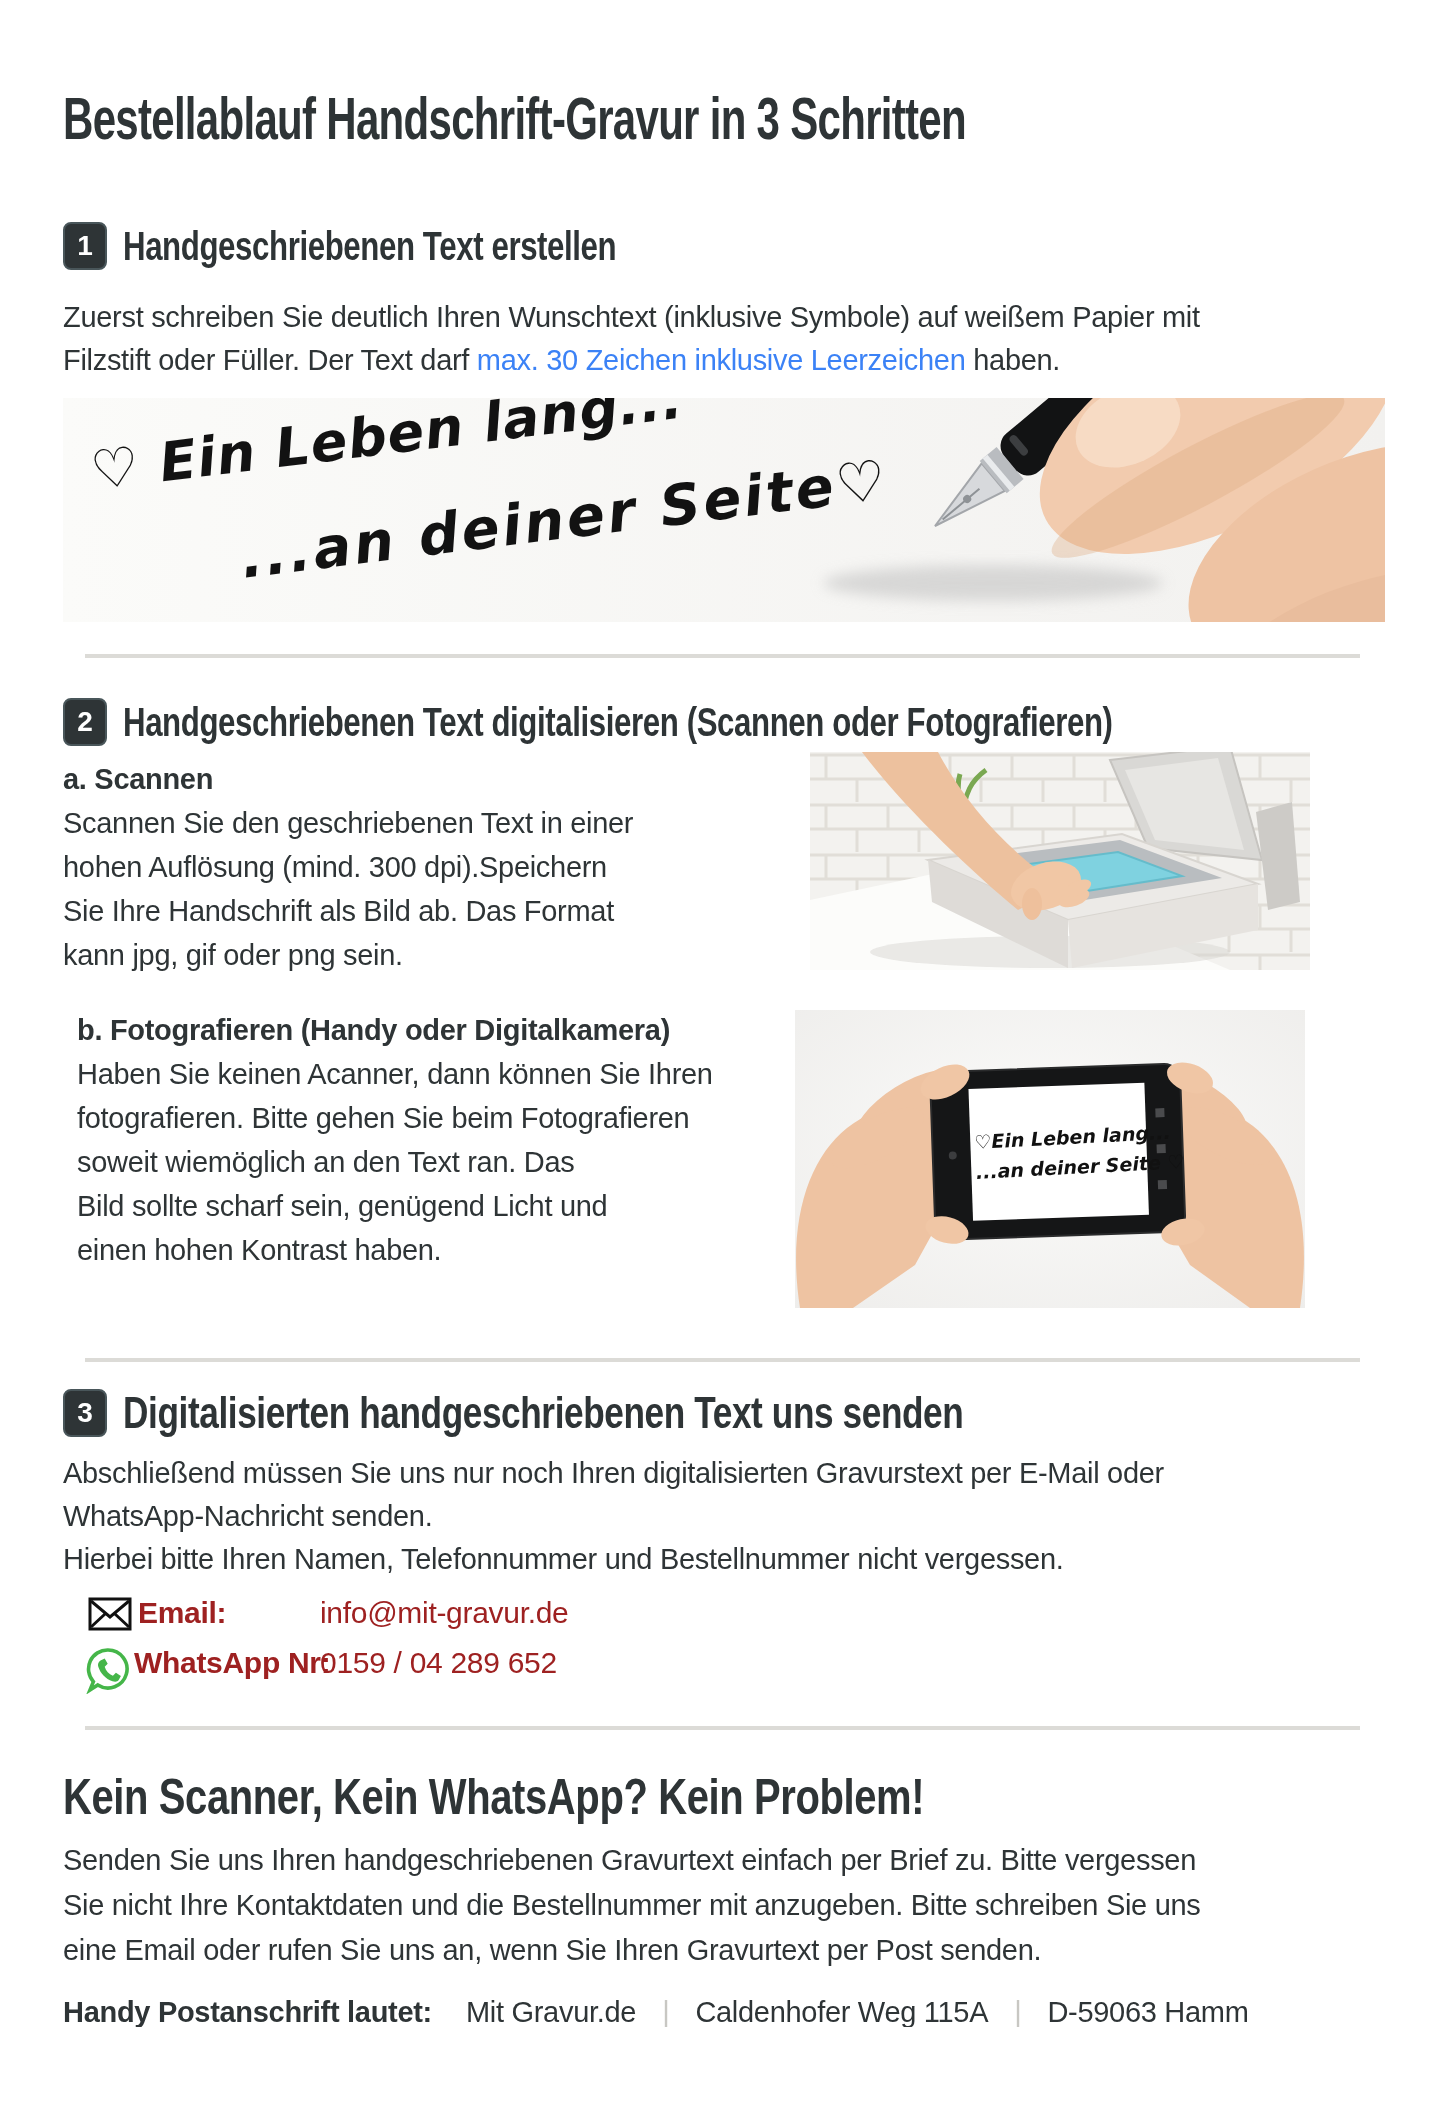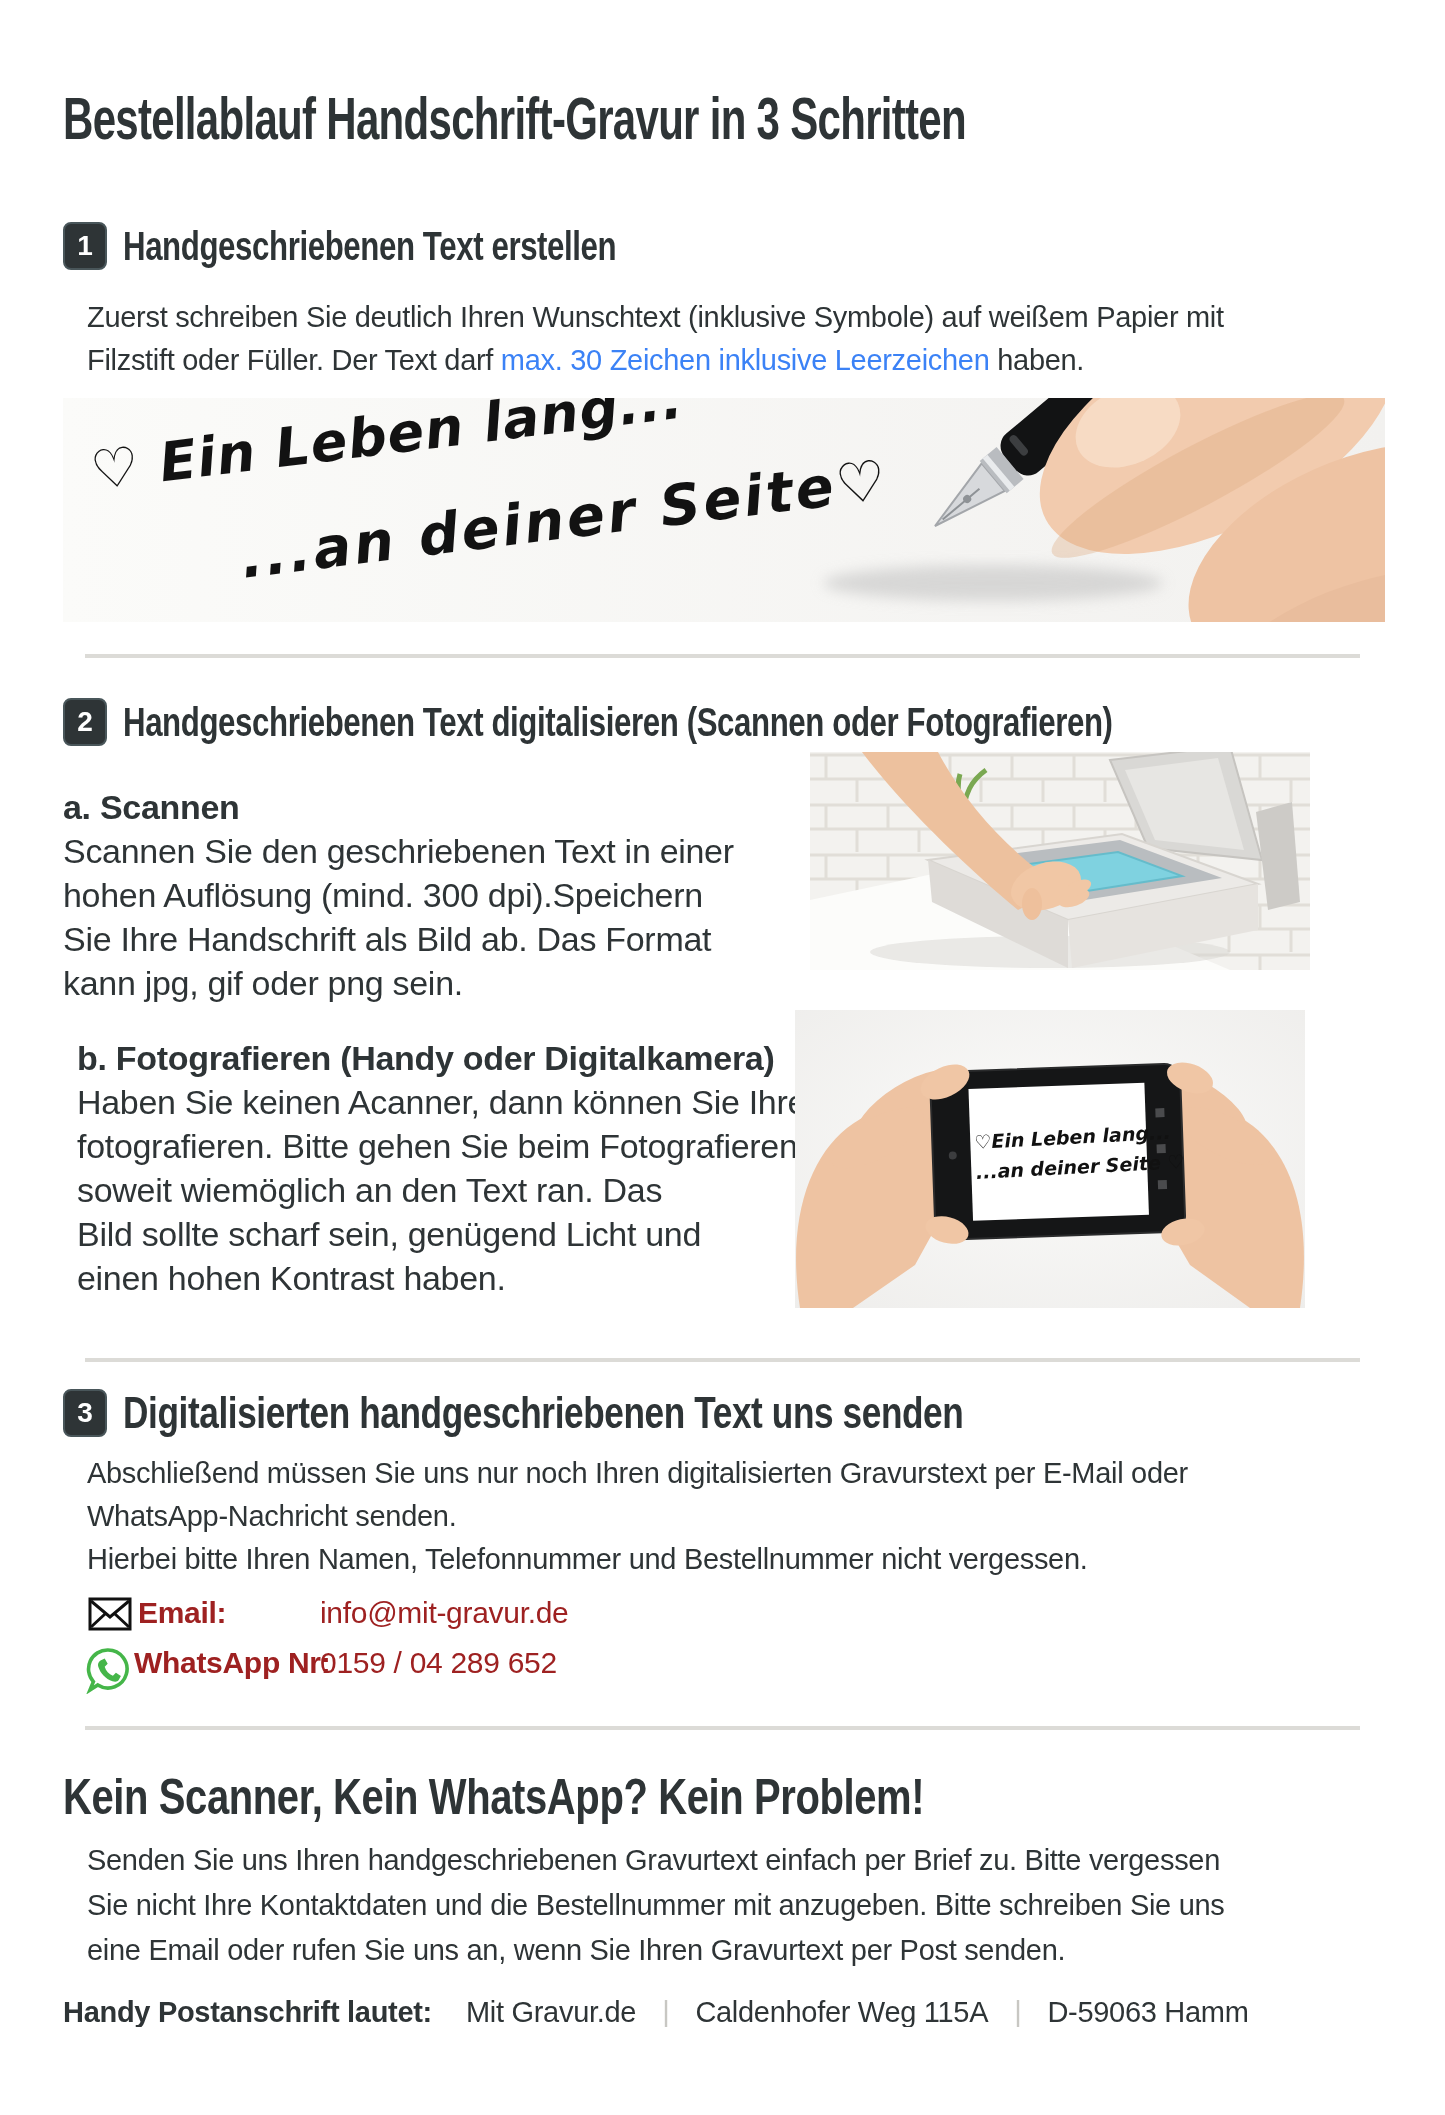--- a/index.html
+++ b/index.html
@@ -13,25 +13,25 @@
   .title .cond{transform:scaleX(.70);}
   
   .step-row{display:flex;align-items:center;gap:16px;}
   .badge{width:40px;height:44px;background:#2e3436;border:2px solid #49565a;border-radius:8px;
          color:#fff;font-weight:bold;font-size:28px;display:flex;align-items:center;justify-content:center;flex:0 0 auto;}
   .step-h{font-weight:bold;font-size:40px;letter-spacing:-.5px;}
   .step-h .cond{transform:scaleX(.78);}
   .step-h3{font-size:44px;}
   .step-h3 .cond{transform:scaleX(.80);}
   
-  .body-txt{font-size:29px;line-height:43px;letter-spacing:-.3px;margin-left:24px;}
+  .body-txt{font-size:29px;line-height:43px;letter-spacing:-.3px;}
   .body-txt .line{white-space:nowrap;}
   .red{color:#3b82f6;}
   .sub-h{font-weight:bold;}
-  .sec{font-size:34px;line-height:44px;letter-spacing:-.3px;margin-top:28px;}
+  .sec{font-size:29px;line-height:44px;letter-spacing:-.3px;}
   
   .divider{height:4px;background:#dcdbd7;}
   
   .banner{left:63px;top:398px;width:1322px;height:224px;overflow:hidden;background:#fbfbf9;}
   .banner svg{position:absolute;left:0;top:0;}
   .hand-line{position:absolute;font-family:"DejaVu Sans",sans-serif;font-style:italic;font-weight:bold;color:#121212;}
   .hl1{left:28px;top:42px;font-size:54px;transform:rotate(-7deg);transform-origin:left center;letter-spacing:1px;}
   .hl2{left:178px;top:128px;font-size:56px;transform:rotate(-7deg);transform-origin:left center;letter-spacing:3px;}
   
   .photo{overflow:hidden;}

